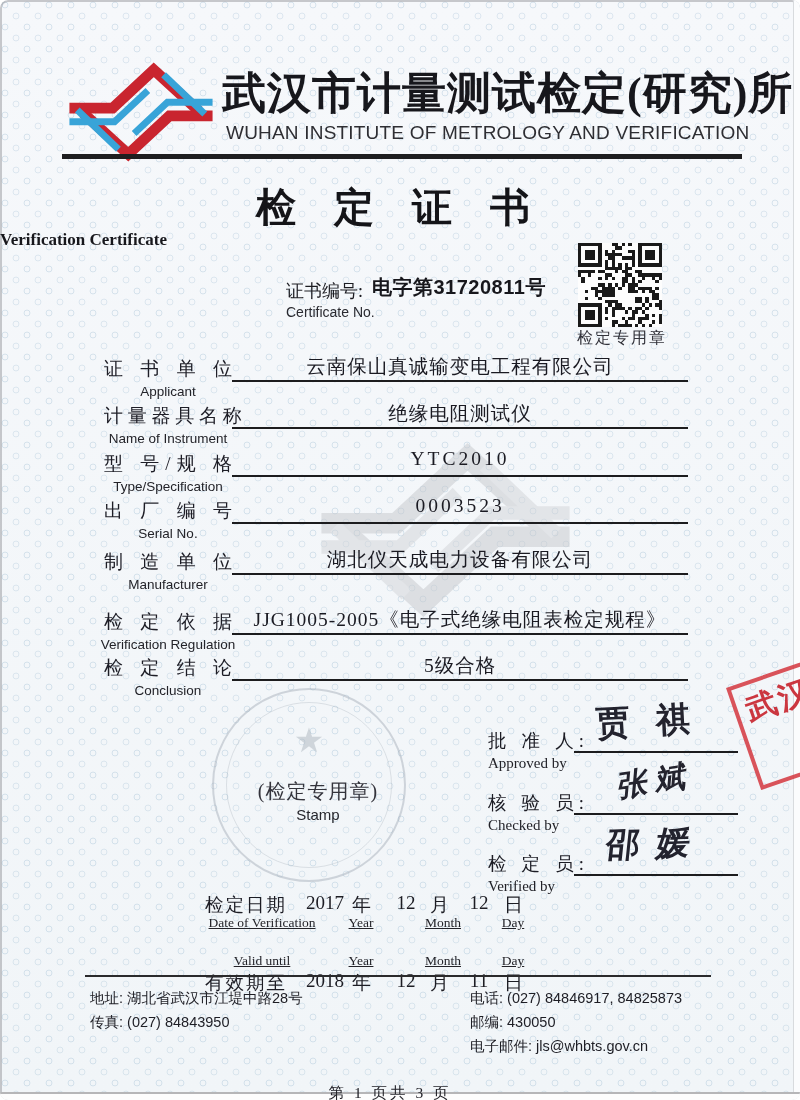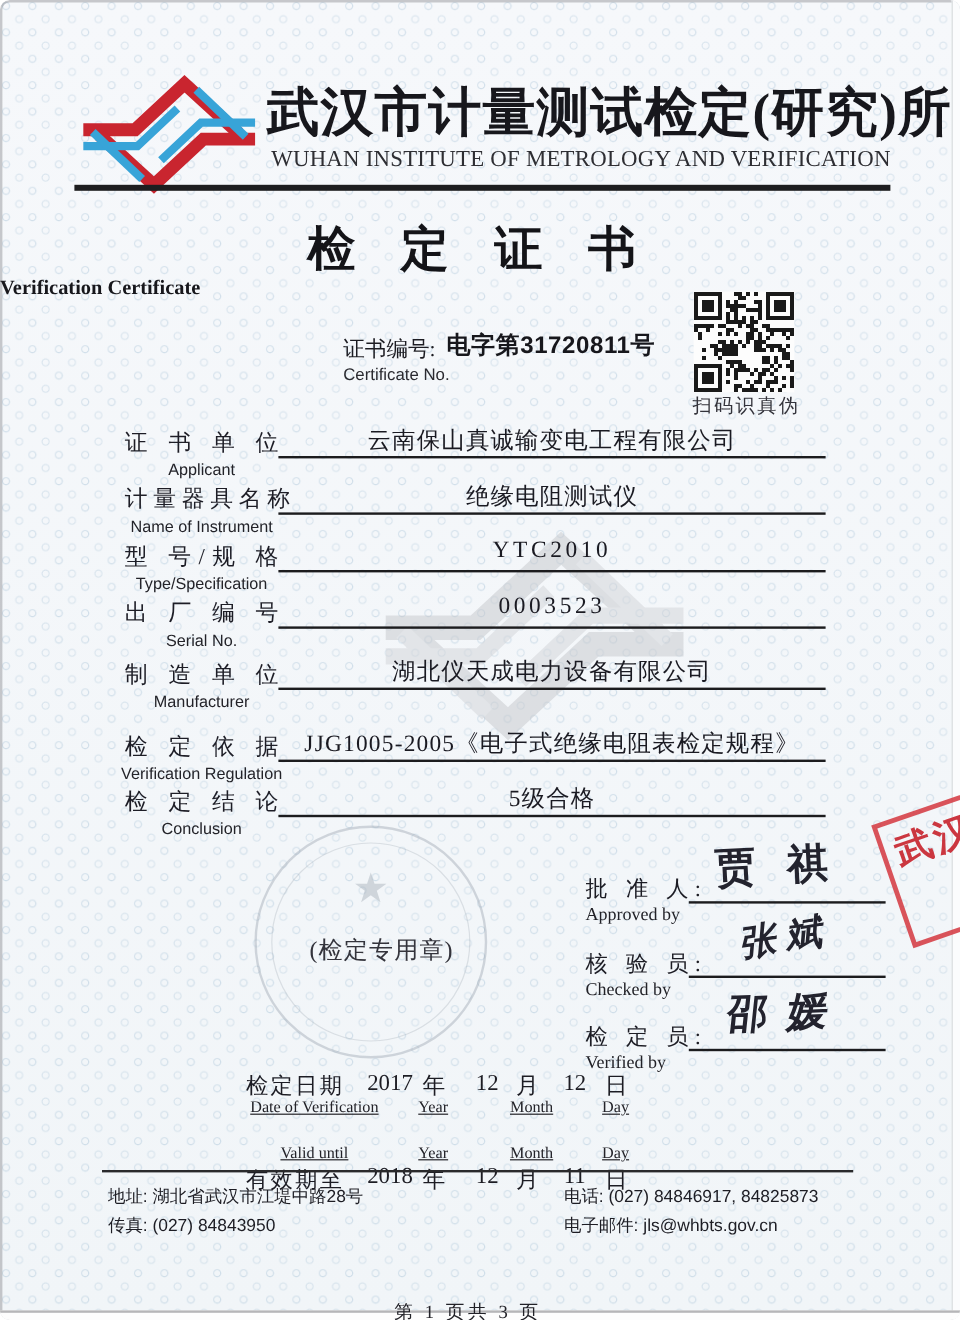--- a/index.html
+++ b/index.html
@@ -19,21 +19,21 @@
   }
   .abs { position:absolute; }
 
   
   .edge-r { right:0; top:0; bottom:0; width:7px; background:#fbfcfd; border-left:1px solid #d8dbde; }
   .edge-b { left:0; right:0; bottom:0; height:8px; background:#fdfdfd; border-top:2px solid #b6b6b8; }
 
   
   .logo { left:66px; top:62px; }
   .org-zh { left:222px; top:64px; width:540px; font-size:44px; font-weight:700; letter-spacing:1px; color:#17171c; white-space:nowrap; }
-  .org-en { left:226px; top:122px; width:530px; font-family:Liberation Serif, serif; font-size:19px; color:#2e2e33; letter-spacing:.2px; white-space:nowrap; }
+  .org-en { left:226px; top:122px; width:530px; font-family:Liberation Sans, sans-serif; font-size:19px; color:#2e2e33; letter-spacing:.2px; white-space:nowrap; }
   .rule-thick { left:62px; top:154px; width:680px; height:5px; background:#1e1e20; }
 
   
   .cert-title { left:0; top:180px; width:800px; text-align:center; font-size:40px; font-weight:700; letter-spacing:14px; color:#141418; }
   .cert-title-en { left:0; top:230px; width:800px; text-align:left; font-size:17px; font-weight:700; color:#17171c; }
 
   
   .certno-zh { left:286px; top:279px; font-size:18px; color:#1c1c22; }
   .certno-val { left:372px; top:274px; font-family:"Liberation Sans",sans-serif; font-size:20px; font-weight:600; color:#17171c; letter-spacing:.5px; }
   .certno-en { left:286px; top:304px; font-family:"Liberation Sans",sans-serif; font-size:14px; color:#2a2a30; }
@@ -335,21 +335,21 @@
         <rect x="1" y="1" width="5" height="5" fill="#fdfdfd"></rect>
         <rect x="2" y="2" width="3" height="3" fill="#1a1a1a"></rect>
         <rect x="18" y="0" width="7" height="7" fill="#1a1a1a"></rect>
         <rect x="19" y="1" width="5" height="5" fill="#fdfdfd"></rect>
         <rect x="20" y="2" width="3" height="3" fill="#1a1a1a"></rect>
         <rect x="0" y="18" width="7" height="7" fill="#1a1a1a"></rect>
         <rect x="1" y="19" width="5" height="5" fill="#fdfdfd"></rect>
         <rect x="2" y="20" width="3" height="3" fill="#1a1a1a"></rect>
       </svg>
   </div>
-  <div class="abs qr-caption">扫码识真伪</div>
+  <div class="abs qr-caption">检定专用章</div>
 
   <div class="abs frow" style="top:356px">
     <span class="flz">证 书 单 位</span>
     <span class="fval">云南保山真诚输变电工程有限公司</span>
     <span class="fline"></span>
     <span class="fle">Applicant</span>
   </div>
   <div class="abs frow" style="top:403px">
     <span class="flz">计 量 器 具 名 称</span>
     <span class="fval">绝缘电阻测试仪</span>
@@ -385,20 +385,21 @@
     <span class="fval">5级合格</span>
     <span class="fline"></span>
     <span class="fle">Conclusion</span>
   </div>
 
   <div class="abs seal">
     <span class="seal-inner"></span>
     <span class="seal-star">★</span>
   </div>
   <div class="abs stamp-zh">(检定专用章)</div>
+  <div class="abs stamp-en">Stamp</div>
 
   <div class="abs srow" style="top:726px">
     <span class="slz">批 准 人:</span>
     <span class="sig sig1">贾祺</span>
     <span class="sline"></span>
     <span class="sle">Approved by</span>
   </div>
   <div class="abs srow" style="top:788px">
     <span class="slz">核 验 员:</span>
     <span class="sig sig2">张斌</span>
@@ -448,17 +449,18 @@
     <span class="den deD">Day</span>
   </div>
 
   <div class="abs foot-line"></div>
   <div class="abs foot foot-l">
     <div>地址: 湖北省武汉市江堤中路28号</div>
     <div>传真: (027) 84843950</div>
   </div>
   <div class="abs foot foot-r">
     <div>电话: (027) 84846917, 84825873</div>
+    <div>邮编: 430050</div>
     <div>电子邮件: jls@whbts.gov.cn</div>
   </div>
   <div class="abs page-no">第 1 页共 3 页</div>
 
 </div>
 
 </body></html>

